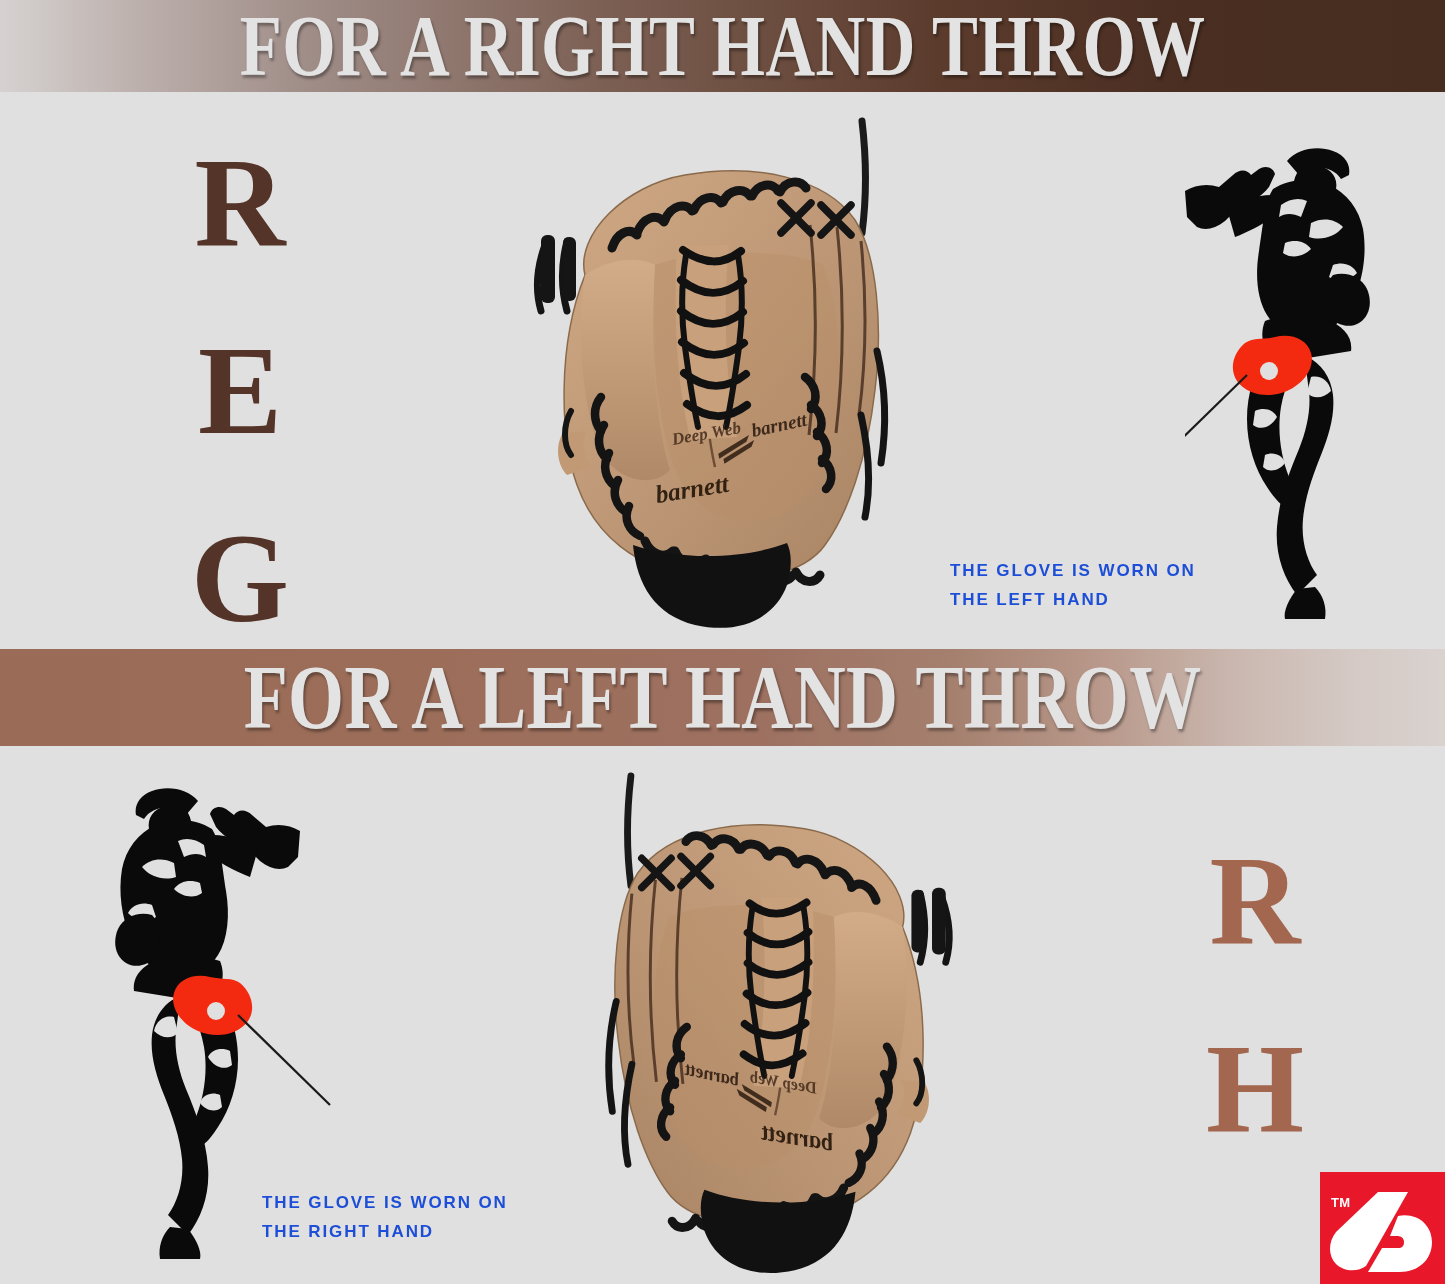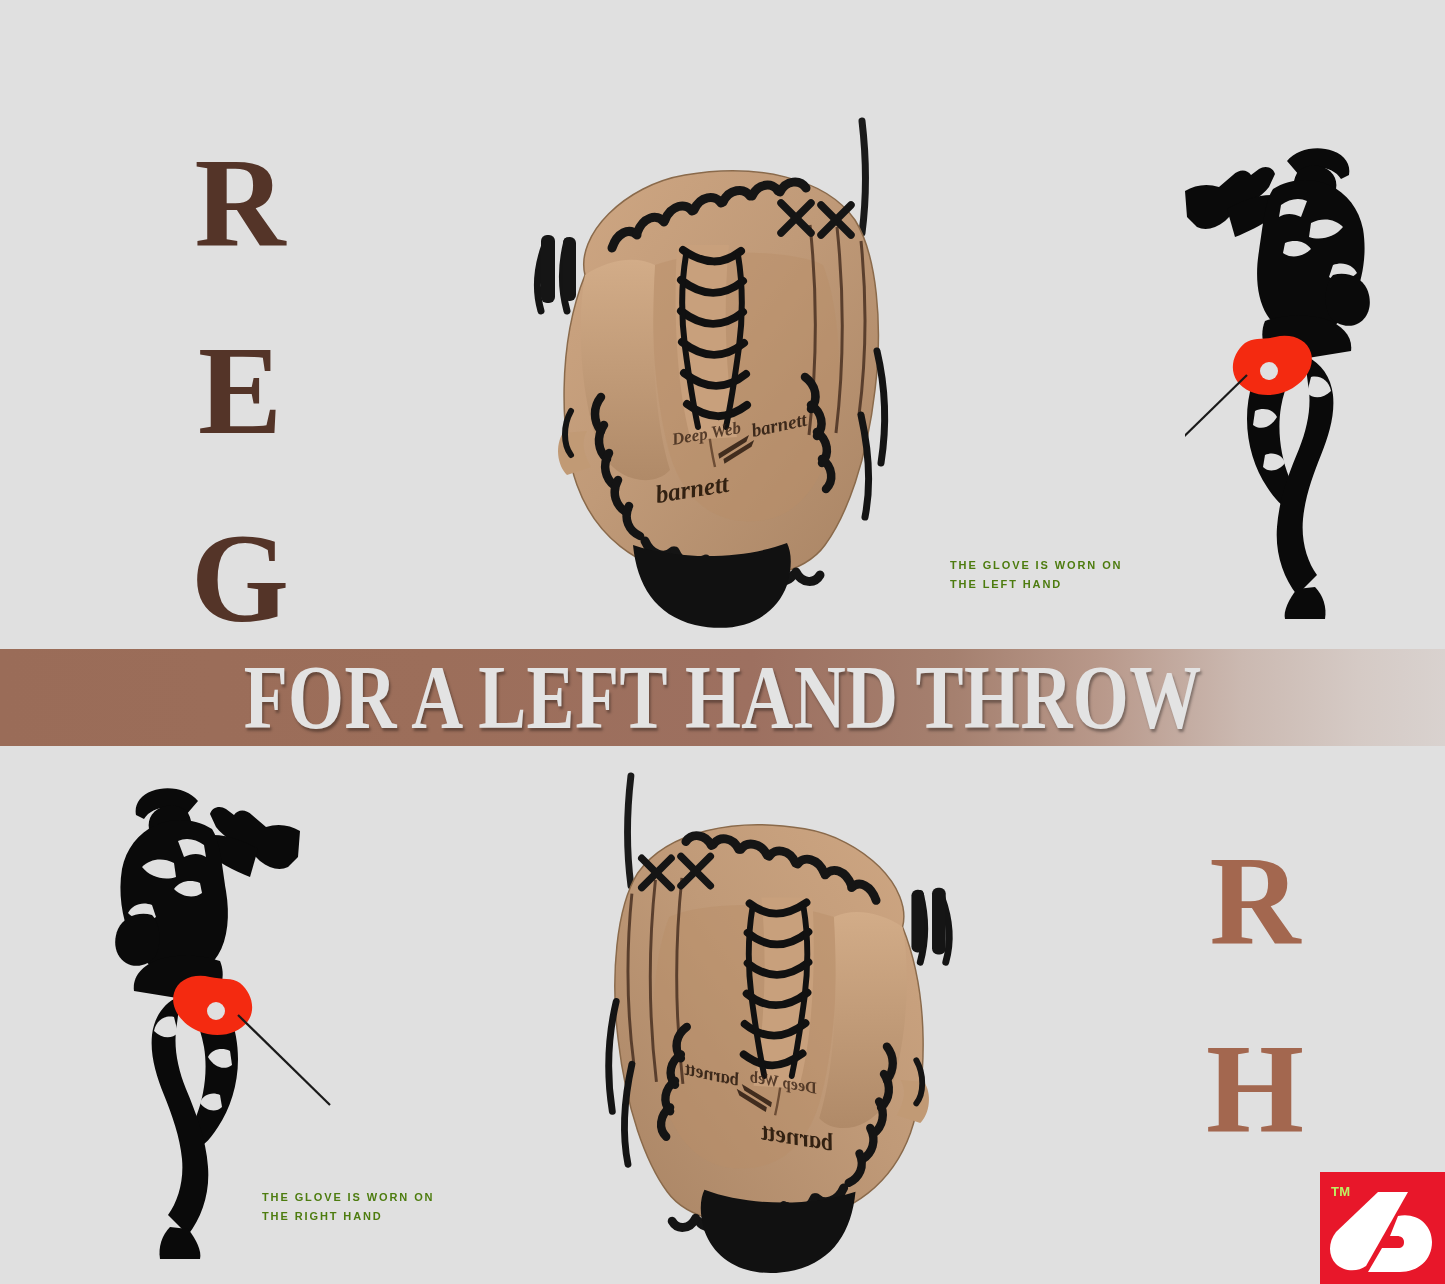--- a/index.html
+++ b/index.html
@@ -64,51 +64,54 @@
   .side-letters .ltr { display:block; font-size:126px; }
   #letters-reg .ltr:nth-child(1){ margin-bottom:62px; }
   #letters-reg .ltr:nth-child(2){ margin-bottom:62px; }
   #letters-rh  .ltr:nth-child(1){ margin-bottom:62px; }
 
   
   .caption {
     position:absolute;
     font-family:"Liberation Sans", sans-serif;
     font-weight:700;
-    font-size:11px;
+    font-size:17px;
     letter-spacing:1.9px;
-    color:#4d7c0f;
+    color:#1d4ed8;
     line-height:1.72;
     white-space:pre-line;
   }
   #caption-top    { left:950px; top:556px;  width:300px; }
   #caption-bottom { left:262px; top:1188px; width:300px; }
 
   
   #logo {
     position:absolute; left:1320px; top:1172px;
     width:125px; height:112px;
     background:#E8172A;
   }
   #logo .tm {
-    position:absolute; left:11px; top:12px;
-    color:#bef264; font-size:13px; font-weight:700;
+    position:absolute; left:11px; top:23px;
+    color:#ffffff; font-size:13px; font-weight:700;
     font-family:"Liberation Sans", sans-serif;
     letter-spacing:0.4px;
   }
 
   
   .art { position:absolute; }
   .flipx { transform:scaleX(-1); }
 </style>
 </head>
 <body>
 
 <div id="stage">
 
+  <div class="banner" id="banner-right">
+    <div class="banner-text">FOR A RIGHT HAND THROW</div>
+  </div>
 
   <div class="side-letters" id="letters-reg">
     <span class="ltr">R</span>
     <span class="ltr">E</span>
     <span class="ltr">G</span>
   </div>
 
   <div class="art" style="left:505px; top:115px; width:410px; height:520px;">
     <svg viewBox="0 0 410 520" width="410" height="520" xmlns="http://www.w3.org/2000/svg">
       <defs>

